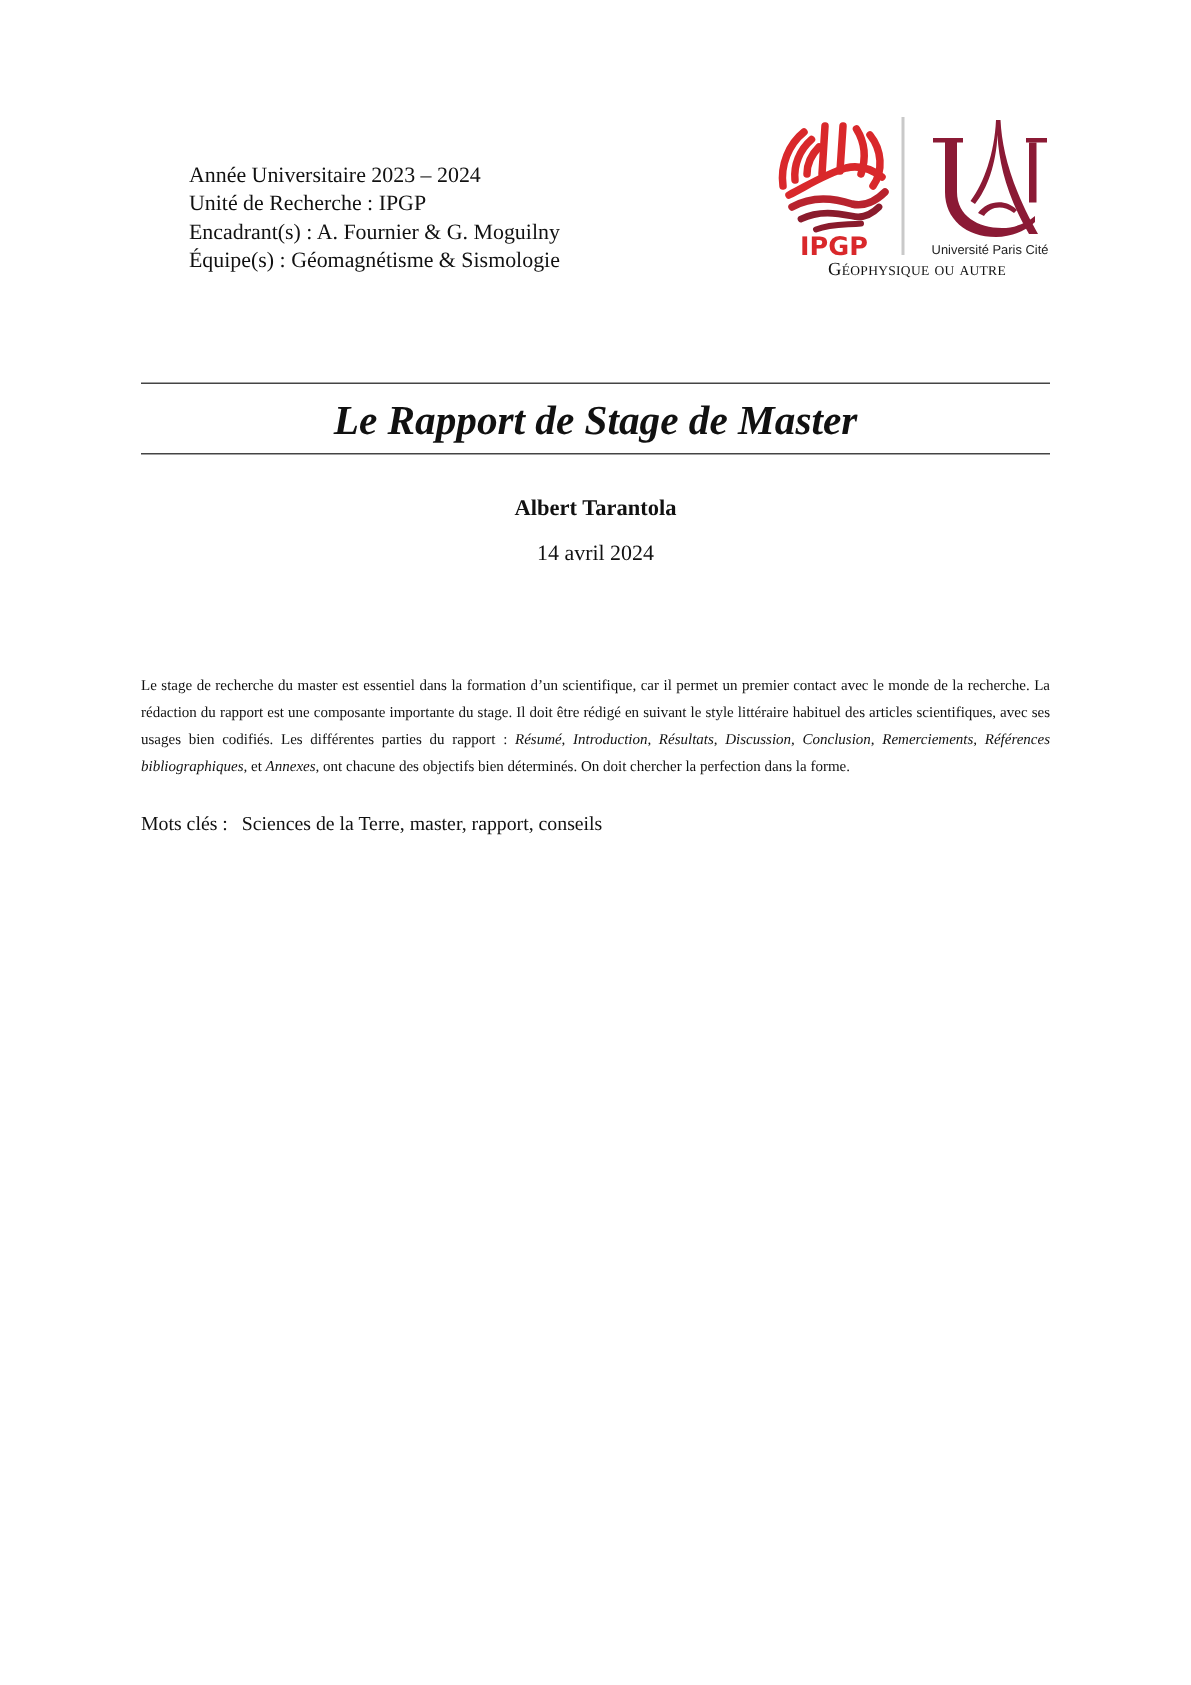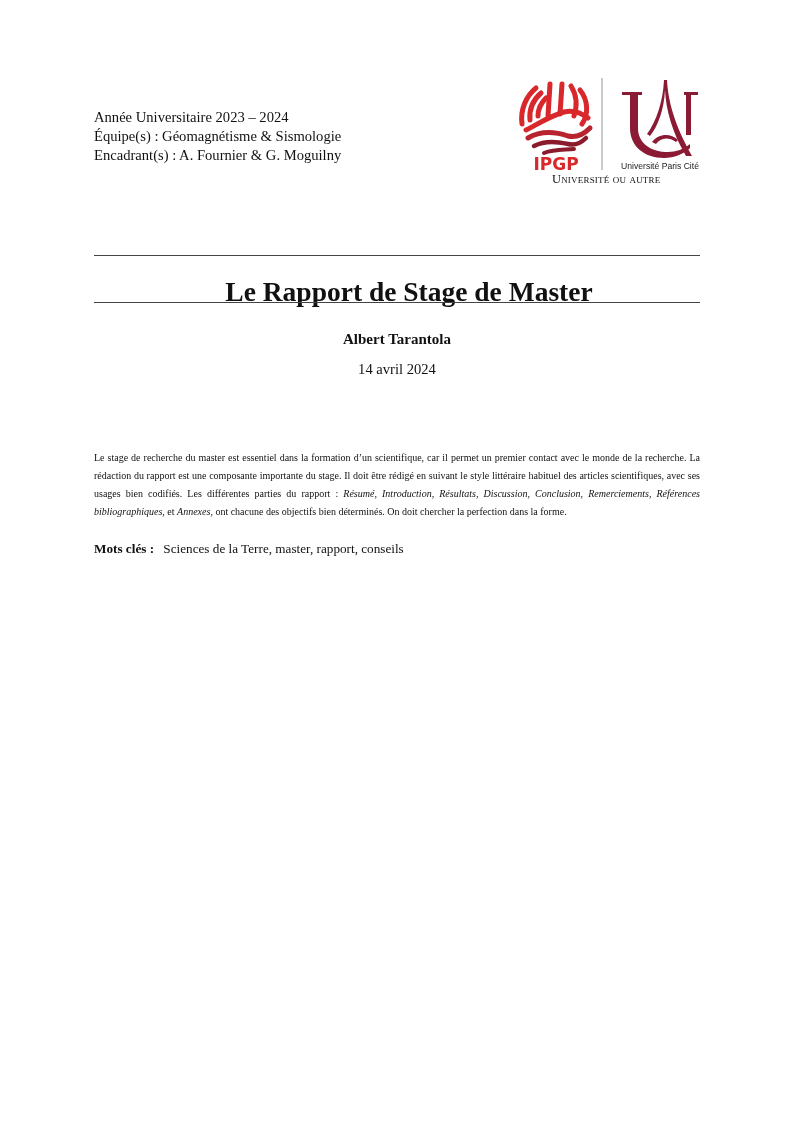--- a/index.html
+++ b/index.html
@@ -20,21 +20,21 @@
       left: 0; top: 0;
       width: 794px; height: 1123px;
     }
     .meta-block {
       position: absolute;
       left: 94px;
       top: 108px;
       font-size: 14.6px;
       line-height: 19px;
     }
-    .meta-block div { white-space: nowrap; }
+    .meta-block div { white-space: nowrap; margin-left: 32px; }
 
     .logos {
       position: absolute;
       left: 512px;
       top: 74px;
       width: 195px;
       height: 105px;
     }
     .ipgp-logo {
       position: absolute;
@@ -132,33 +132,34 @@
     .keywords {
       position: absolute;
       left: 94px;
       width: 606px;
       top: 540px;
       font-size: 13.2px;
       line-height: 18px;
       white-space: nowrap;
     }
     .keywords .kw-label {
-      font-weight: bold;
+      font-weight: normal;
       margin-right: 6px;
     }
   </style>
 </head>
 <body>
 
 <div class="page">
 
   <div class="meta-block">
     <div>Année Universitaire 2023  – 2024</div>
+    <div>Unité de Recherche : IPGP</div>
+    <div>Encadrant(s) : A. Fournier &amp; G. Moguilny</div>
     <div>Équipe(s) : Géomagnétisme &amp; Sismologie</div>
-    <div>Encadrant(s) : A. Fournier &amp; G. Moguilny</div>
   </div>
 
   <div class="logos">
 
     <svg class="ipgp-logo" viewBox="0 0 80 96" xmlns="http://www.w3.org/2000/svg">
 
       <path d="M6 48 C 4 34, 10 20, 20 12" stroke="#d9282b" stroke-width="5" fill="none" stroke-linecap="round"></path>
       <path d="M14 44 C 13 34, 17 24, 25 17" stroke="#d9282b" stroke-width="5" fill="none" stroke-linecap="round"></path>
       <path d="M22 40 C 22 33, 25 27, 30 22" stroke="#d9282b" stroke-width="5" fill="none" stroke-linecap="round"></path>
 
@@ -185,24 +186,24 @@
 
       <rect x="66" y="16" width="14" height="3" fill="#8b1a35"></rect>
       <rect x="68" y="19" width="5" height="40" fill="#8b1a35"></rect>
 
       <path d="M46 4 L 49 4 C 50 24, 56 48, 74 80 L 68 80 C 54 56, 48 34, 47 14 C 46 34, 40 50, 32 60 L 29 58 C 38 46, 45 26, 46 4 Z" fill="#8b1a35"></path>
       <path d="M34 66 C 40 58, 52 56, 60 64 L 58 66 C 50 60, 42 62, 38 68 Z" fill="#8b1a35"></path>
       <text x="42" y="93" text-anchor="middle" font-family="Liberation Sans, sans-serif" font-size="8.6" fill="#222">Université Paris Cité</text>
     </svg>
   </div>
 
-  <div class="logo-caption">Université ou autre</div>
+  <div class="logo-caption">Géophysique ou autre</div>
 
   <div class="rule top"></div>
-  <h1 class="title" style="margin:12px;">Le Rapport de Stage de Master</h1>
+  <h1 class="title" style="margin:0;font-style:italic;">Le Rapport de Stage de Master</h1>
   <div class="rule bottom"></div>
 
   <div class="author">Albert Tarantola</div>
   <div class="date">14 avril 2024</div>
 
 
   <p class="abstract-body" style="margin:0;"><span>Le stage de recherche du master est essentiel dans la formation d’un scientifique, car il permet un premier contact avec le monde de la recherche. La rédaction du rapport est une composante importante du stage. Il doit être rédigé en suivant le style littéraire habituel des articles scientifiques, avec ses usages bien codifiés. Les différentes parties du rapport : </span><em>Résumé, Introduction, Résultats, Discussion, Conclusion, Remerciements, Références bibliographiques,</em><span> et </span><em>Annexes,</em><span> ont chacune des objectifs bien déterminés. On doit chercher la perfection dans la forme.</span></p>
 
   <div class="keywords">
     <span class="kw-label">Mots clés :</span>

